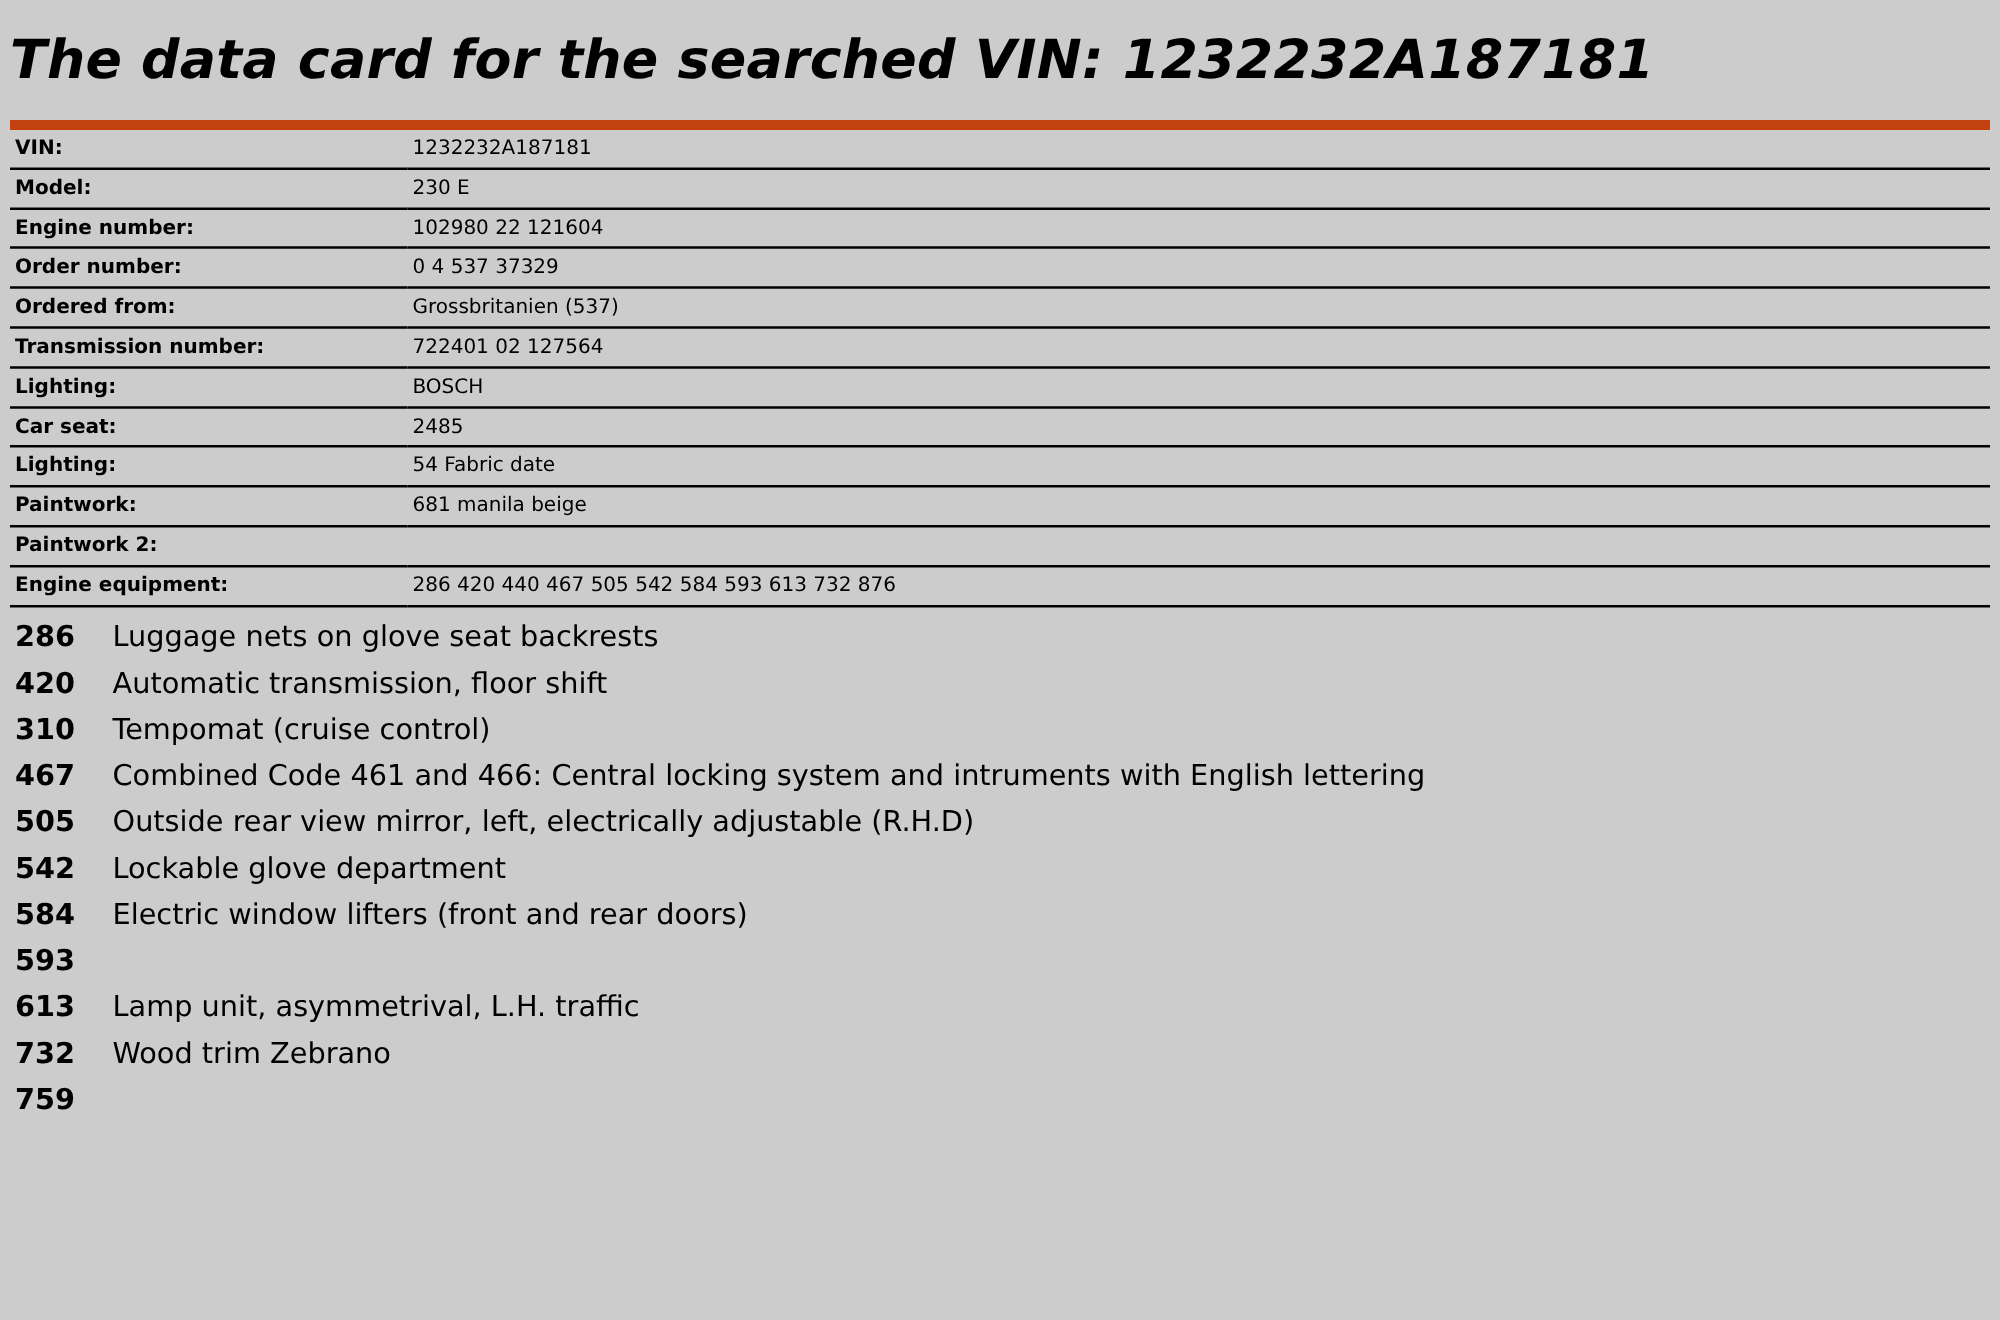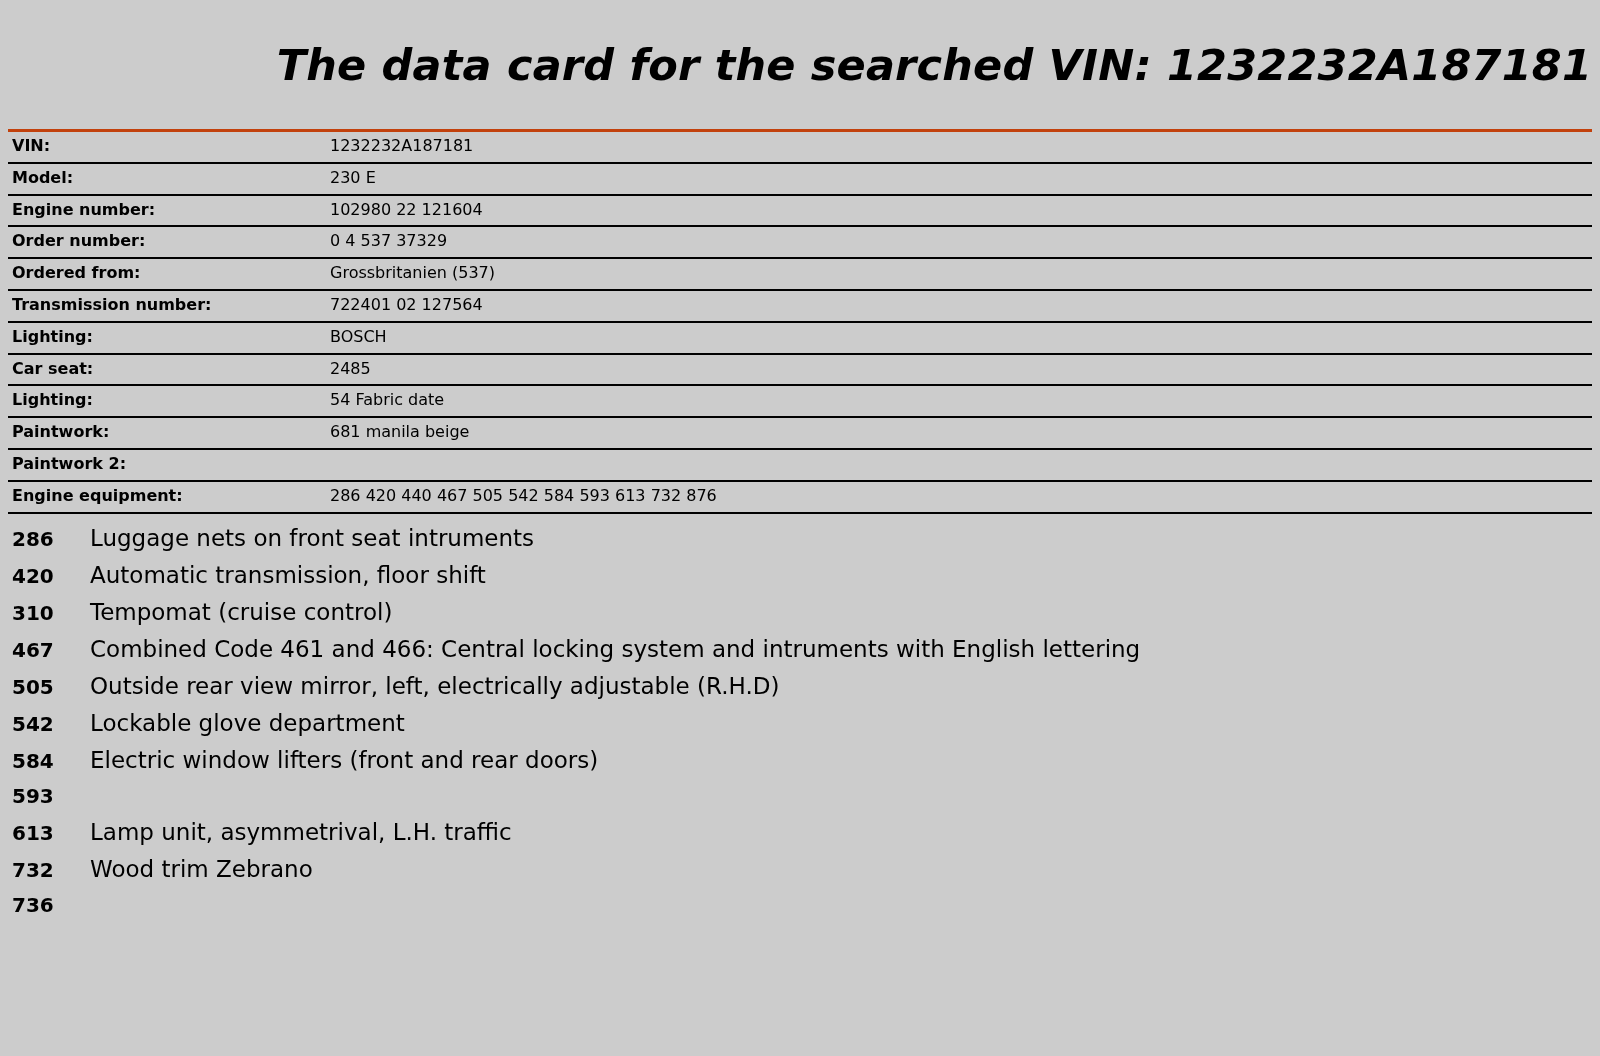--- a/index.html
+++ b/index.html
@@ -16,25 +16,25 @@
   }
   .page {
     width: 1600px;
     height: 1056px;
     background: #cccccc;
     box-sizing: border-box;
     padding: 0 8px;
     position: relative;
   }
   .title-block {
-    height: 132px;
+    height: 104px;
     display: flex;
     align-items: center;
-    justify-content: flex-end;
-    border-bottom: 3px solid #c2410c;
+    justify-content: flex-start;
+    border-bottom: 8px solid #c2410c;
     box-sizing: border-box;
   }
   .title {
     font-size: 43px;
     font-weight: bold;
     font-style: italic;
     letter-spacing: 0.2px;
     text-align: center;
     white-space: nowrap;
   }
@@ -64,21 +64,21 @@
     margin-top: 6px;
   }
   .equip-row {
     display: flex;
     align-items: baseline;
     padding: 5.5px 0;
   }
   .equip-code {
     width: 82px;
     flex: 0 0 82px;
-    font-size: 20px;
+    font-size: 23px;
     font-weight: bold;
     padding-left: 4px;
     box-sizing: border-box;
   }
   .equip-desc {
     font-size: 23px;
     font-weight: normal;
   }
 </style>
 </head>
@@ -139,21 +139,21 @@
       <tr>
         <td class="label">Engine equipment:</td>
         <td class="value">286 420 440 467 505 542 584 593 613 732 876</td>
       </tr>
     </tbody>
   </table>
 
   <div class="equip-list">
     <div class="equip-row">
       <div class="equip-code">286</div>
-      <div class="equip-desc">Luggage nets on front seat intruments</div>
+      <div class="equip-desc">Luggage nets on glove seat backrests</div>
     </div>
     <div class="equip-row">
       <div class="equip-code">420</div>
       <div class="equip-desc">Automatic transmission, floor shift</div>
     </div>
     <div class="equip-row">
       <div class="equip-code">310</div>
       <div class="equip-desc">Tempomat (cruise control)</div>
     </div>
     <div class="equip-row">
@@ -177,17 +177,17 @@
     </div>
     <div class="equip-row">
       <div class="equip-code">613</div>
       <div class="equip-desc">Lamp unit, asymmetrival, L.H. traffic</div>
     </div>
     <div class="equip-row">
       <div class="equip-code">732</div>
       <div class="equip-desc">Wood trim Zebrano</div>
     </div>
     <div class="equip-row">
-      <div class="equip-code">736</div>
+      <div class="equip-code">759</div>
     </div>
   </div>
 
 </div>
 
 </body></html>

